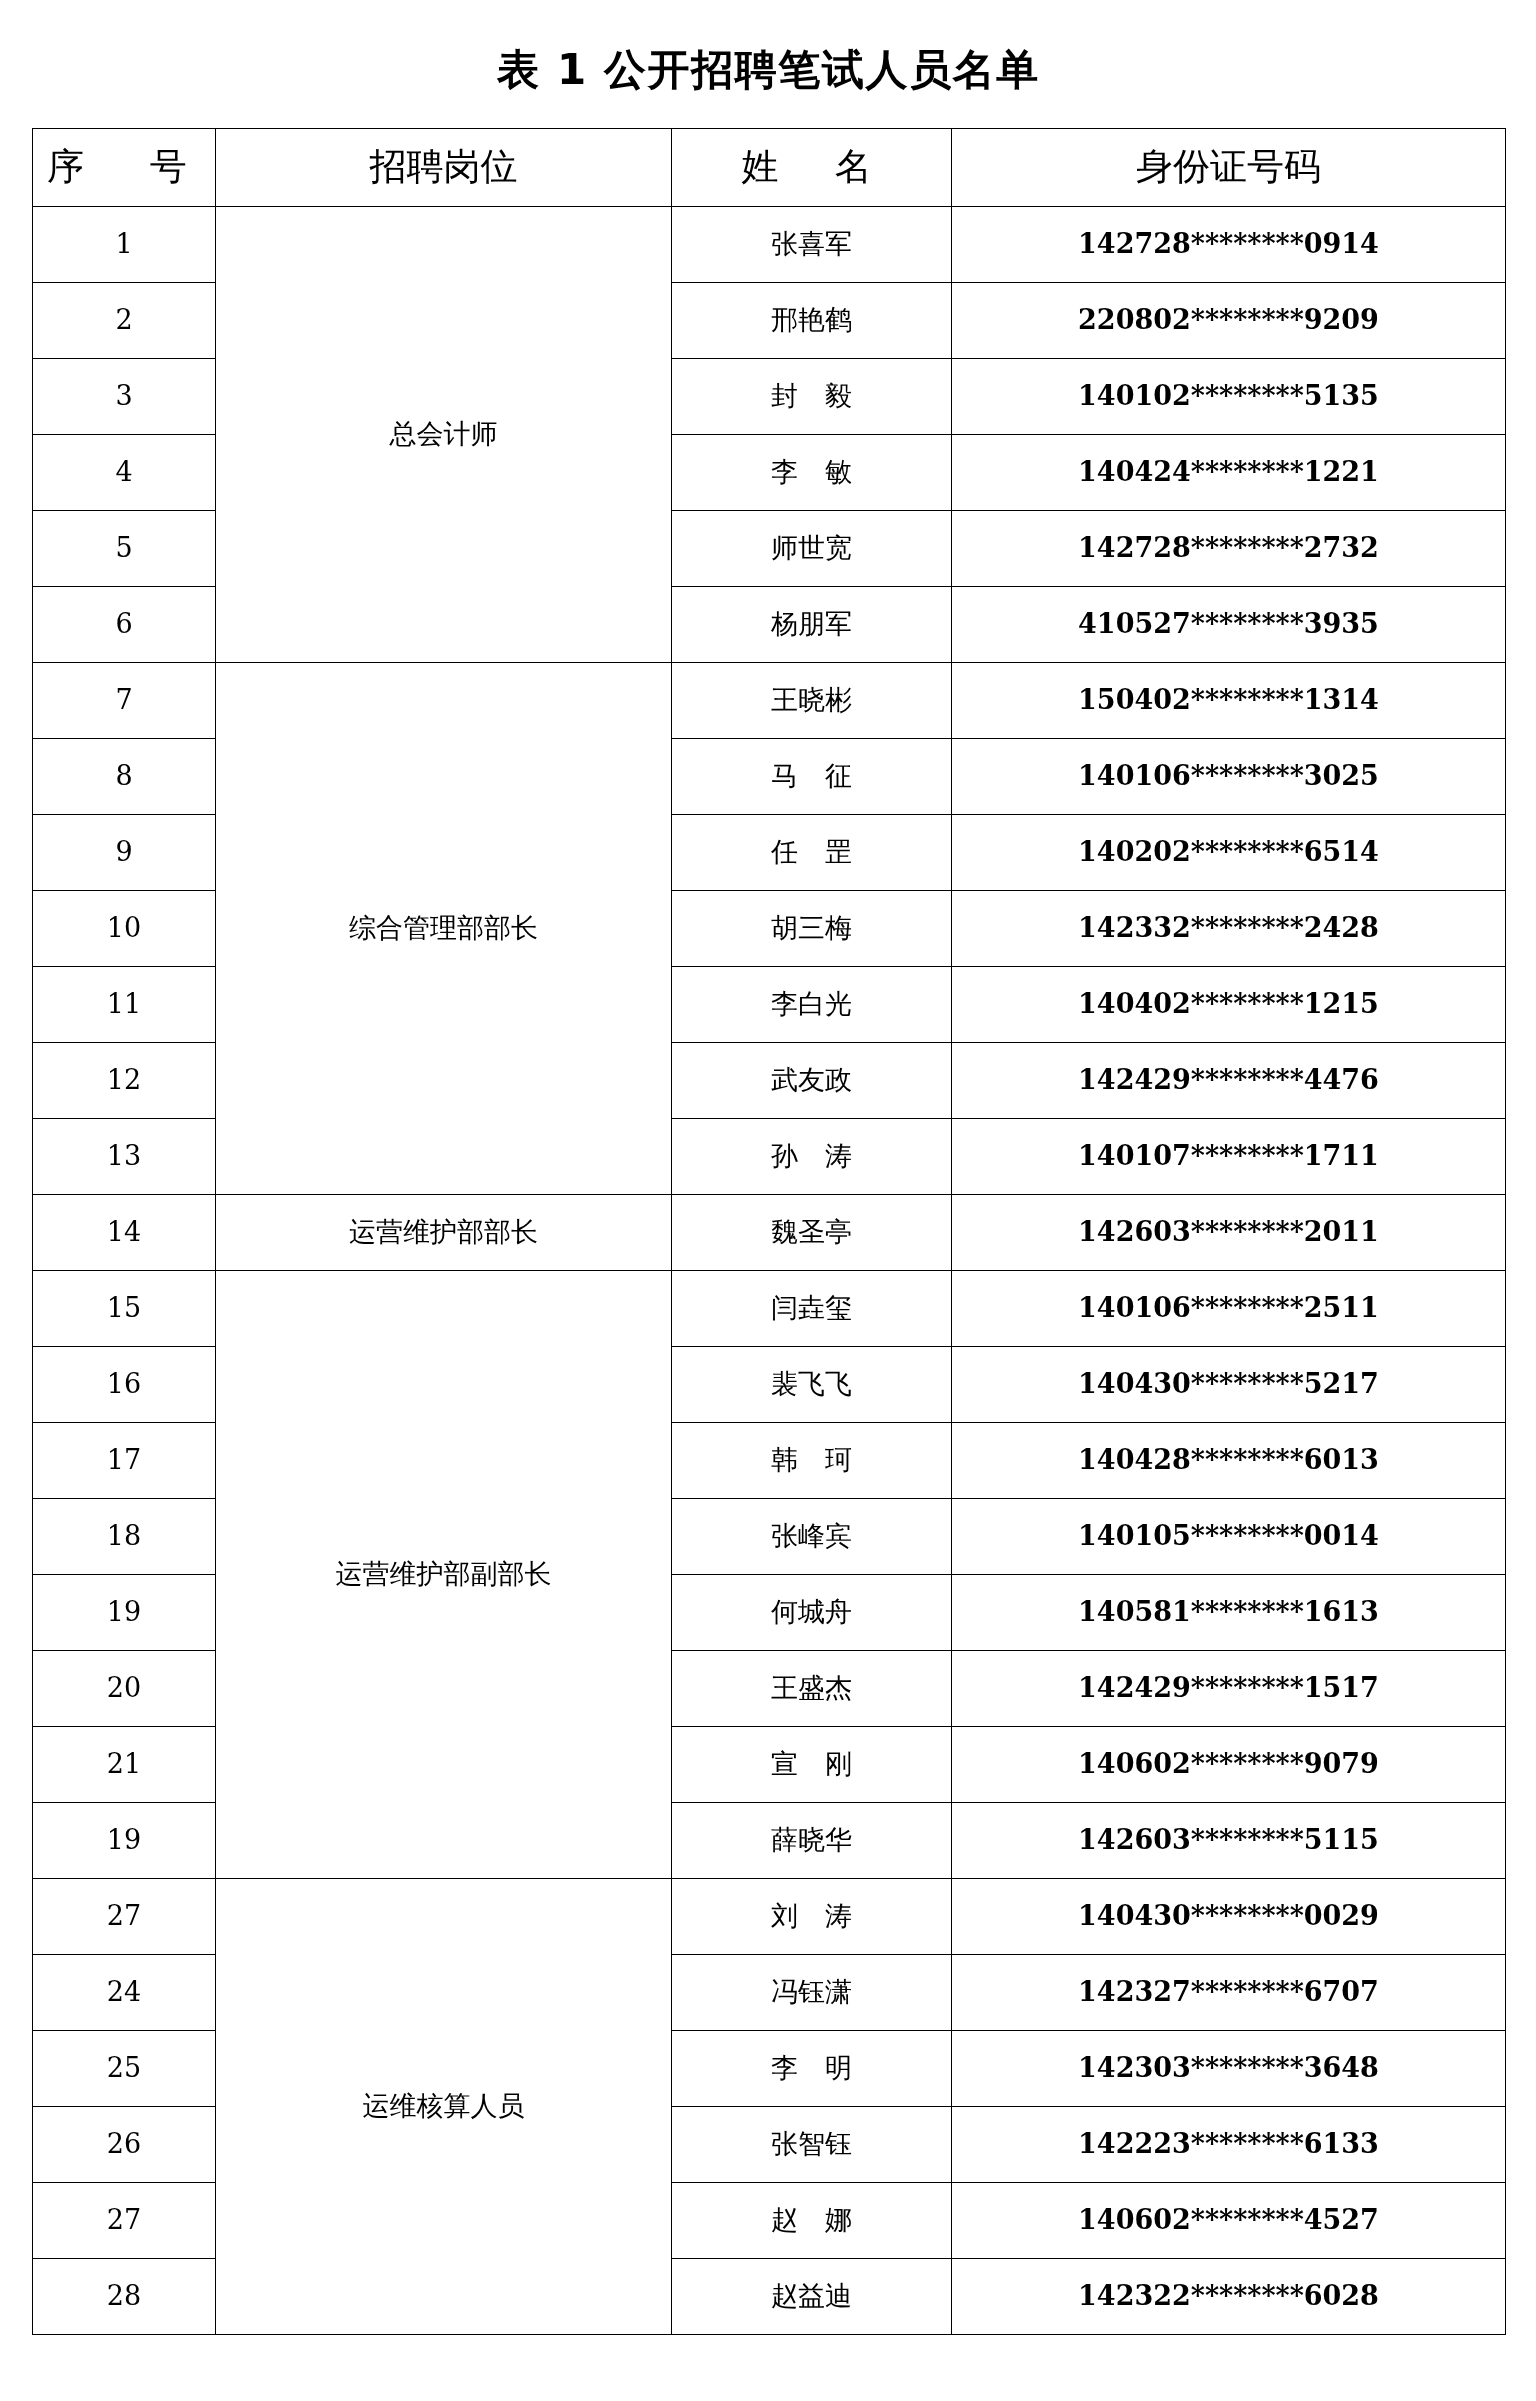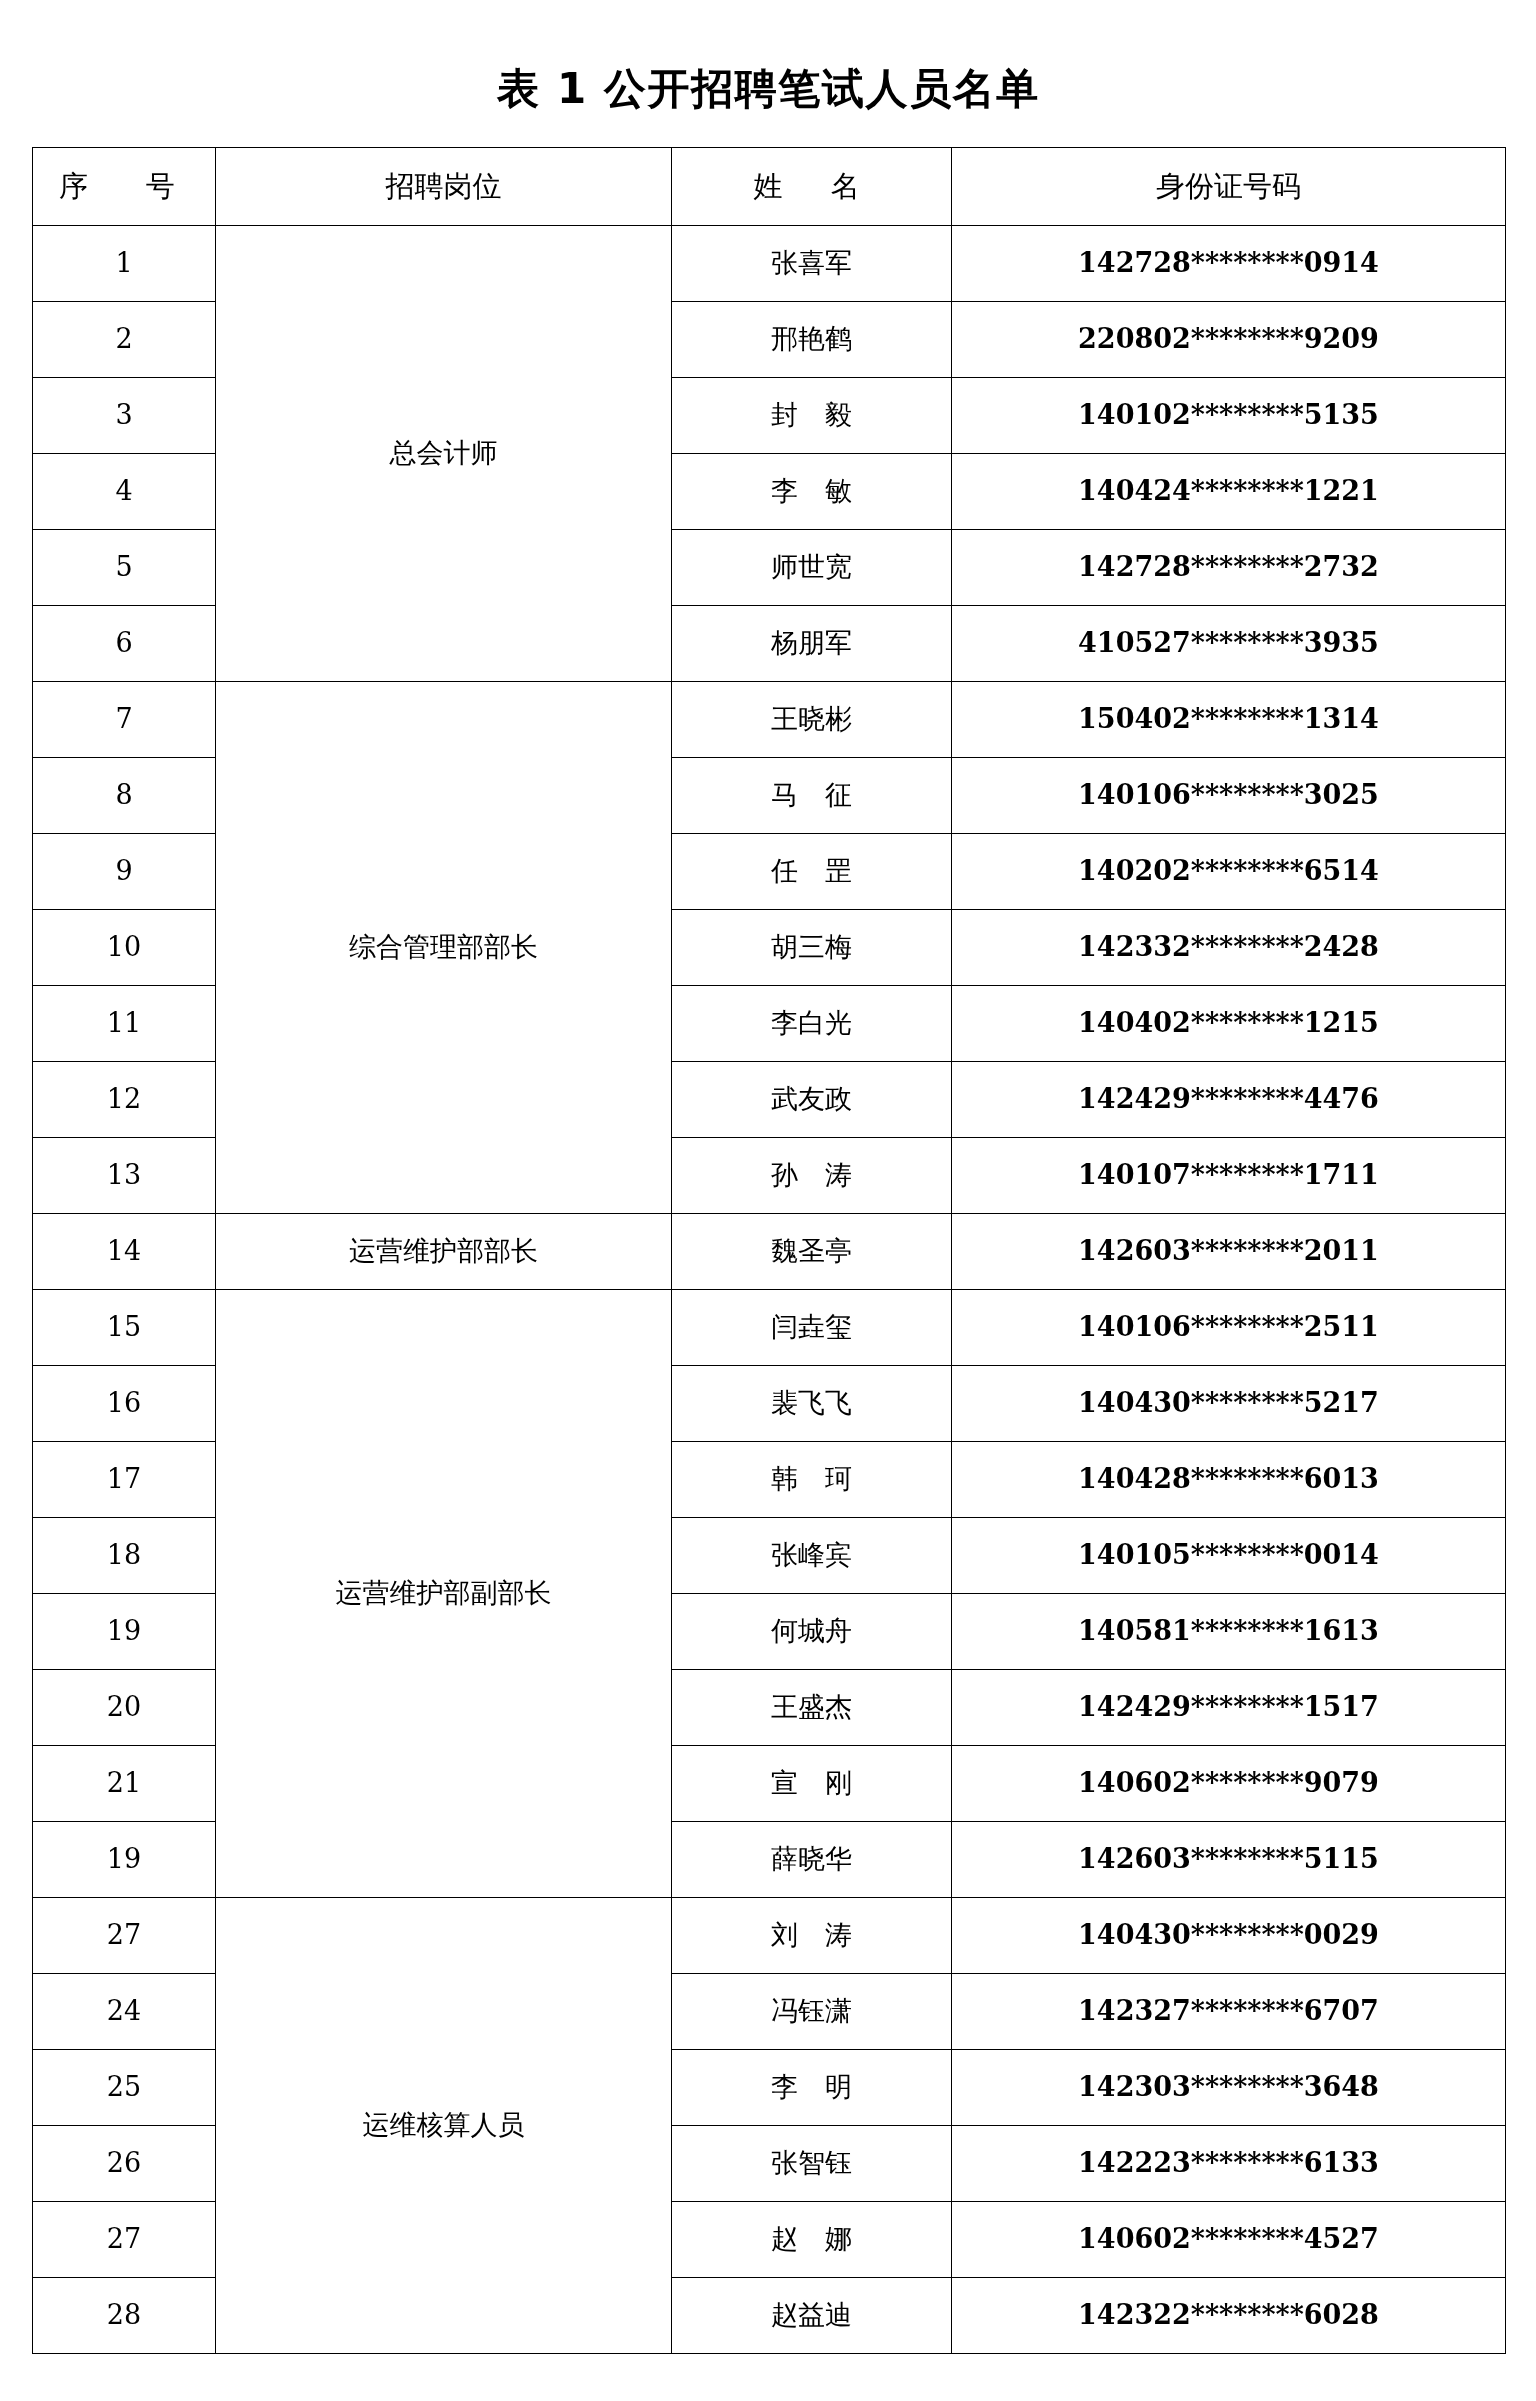--- a/index.html
+++ b/index.html
@@ -13,21 +13,20 @@
     font-family: "DejaVu Serif", "Liberation Serif", serif;
     color: #000000;
     -webkit-font-smoothing: antialiased;
   }
   .page {
     width: 1537px;
     height: 2105px;
     box-sizing: border-box;
     padding: 0;
     position: relative;
-    margin-top: 19px;
   }
   .doc-title {
     text-align: center;
     font-family: "DejaVu Sans", "Liberation Sans", sans-serif;
     font-weight: bold;
     font-size: 42px;
     letter-spacing: 1.6px;
     padding-top: 42px;
     padding-bottom: 30px;
   }
@@ -46,21 +45,21 @@
     text-align: center;
     vertical-align: middle;
     font-size: 27px;
     line-height: 1.2;
     padding: 0;
     height: 75px;
     font-family: "DejaVu Serif", "Liberation Serif", serif;
   }
   table.roster thead th {
     height: 77px;
-    font-size: 29px;
+    font-size: 37px;
     font-weight: normal;
   }
   col.c-index { width: 183px; }
   col.c-post  { width: 456px; }
   col.c-name  { width: 280px; }
   col.c-id    { width: 554px; }
 
   .sp { letter-spacing: 14.4px; padding-left: 14.4px; }
   .sp2 { letter-spacing: 9.6px; padding-left: 9.6px; }
   .idnum {

